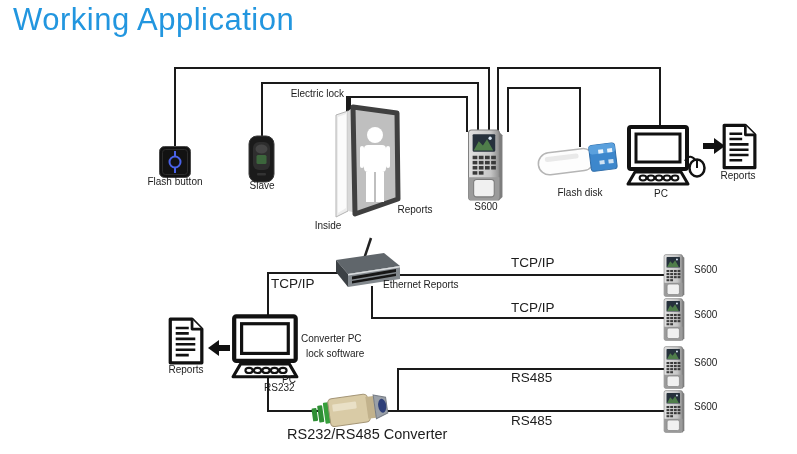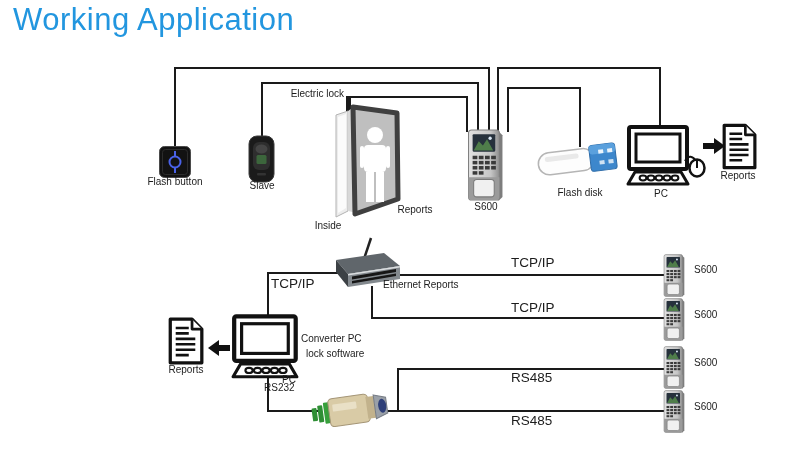--- a/index.html
+++ b/index.html
@@ -219,20 +219,21 @@
       <rect x="2" y="17" width="5" height="13" rx="1" fill="#2f8f35"></rect>
       <rect x="8" y="15" width="5" height="17" rx="1" fill="#2f8f35"></rect>
       <rect x="14" y="13" width="6" height="21" rx="1" fill="#37a03c"></rect>
       <rect x="19" y="10" width="40" height="28" rx="4" fill="#d9cba6" stroke="#a59677"></rect>
       <rect x="23" y="16" width="24" height="7" rx="1" fill="#e9e0c6"></rect>
       <rect x="57" y="13" width="8" height="22" fill="#c2b28c"></rect>
       <polygon points="65,12 77,16 77,32 65,36" fill="#9aa0a8" stroke="#767c84"></polygon>
       <ellipse cx="72.5" cy="24" rx="4" ry="7" fill="#2e3f78"></ellipse>
     </g>
   </svg>
+  <div class="lbl" style="left:287px;top:427px;font-size:14.5px">RS232/RS485 Converter</div>
 
   <svg class="abs" style="left:663px;top:254px" width="23" height="43">
       <use href="#sym-s600"></use>
     </svg>
   <div class="lbl" style="left:694px;top:265px">S600</div>
   <svg class="abs" style="left:663px;top:298px" width="23" height="43">
       <use href="#sym-s600"></use>
     </svg>
   <div class="lbl" style="left:694px;top:310px">S600</div>
   <svg class="abs" style="left:663px;top:346px" width="23" height="43">

